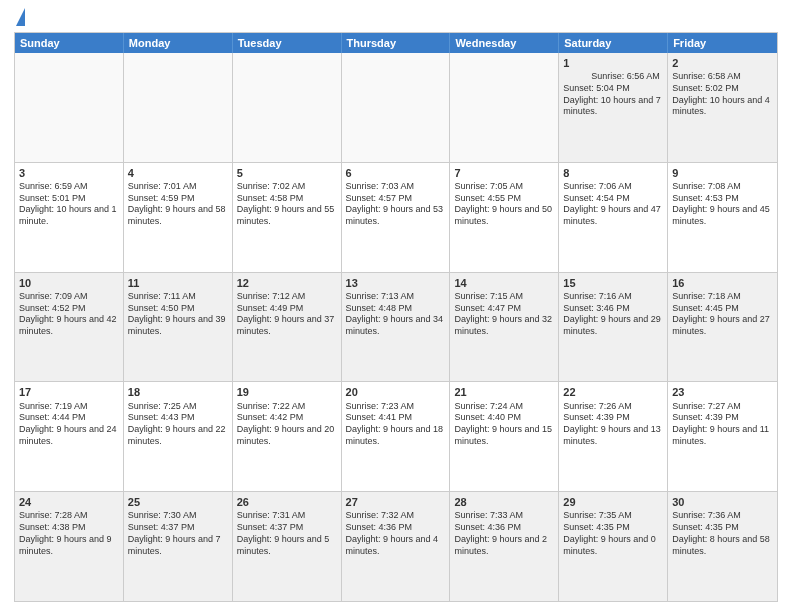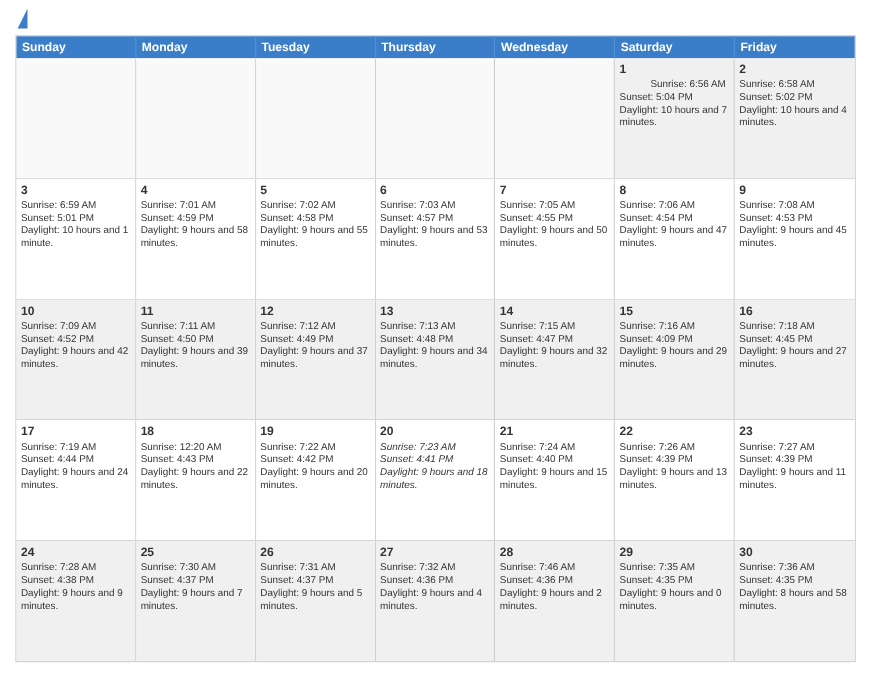--- a/index.html
+++ b/index.html
@@ -190,37 +190,37 @@
           <div class="cal-cell shaded"><span class="day-num">12</span><span style="white-space: pre-line;">Sunrise: 7:12 AM
 Sunset: 4:49 PM
 Daylight: 9 hours and 37 minutes.</span></div>
           <div class="cal-cell shaded"><span class="day-num">13</span><span style="white-space: pre-line; text-align: center;">Sunrise: 7:13 AM
 Sunset: 4:48 PM
 Daylight: 9 hours and 34 minutes.</span></div>
           <div class="cal-cell shaded"><span class="day-num">14</span><span style="white-space: pre-line;">Sunrise: 7:15 AM
 Sunset: 4:47 PM
 Daylight: 9 hours and 32 minutes.</span></div>
           <div class="cal-cell shaded"><span class="day-num">15</span><span style="white-space: pre-line;">Sunrise: 7:16 AM
-Sunset: 4:09 PM
+Sunset: 3:46 PM
 Daylight: 9 hours and 29 minutes.</span></div>
           <div class="cal-cell shaded"><span class="day-num">16</span><span style="white-space: pre-line;">Sunrise: 7:18 AM
 Sunset: 4:45 PM
 Daylight: 9 hours and 27 minutes.</span></div>
         </div>
         <div class="cal-row">
           <div class="cal-cell"><span class="day-num">17</span><span style="white-space: pre-line;">Sunrise: 7:19 AM
 Sunset: 4:44 PM
 Daylight: 9 hours and 24 minutes.</span></div>
-          <div class="cal-cell"><span class="day-num">18</span><span style="white-space: pre-line;">Sunrise: 12:20 AM
+          <div class="cal-cell"><span class="day-num">18</span><span style="white-space: pre-line;">Sunrise: 7:25 AM
 Sunset: 4:43 PM
 Daylight: 9 hours and 22 minutes.</span></div>
           <div class="cal-cell"><span class="day-num">19</span><span style="white-space: pre-line;">Sunrise: 7:22 AM
 Sunset: 4:42 PM
 Daylight: 9 hours and 20 minutes.</span></div>
-          <div class="cal-cell"><span class="day-num">20</span><span style="white-space: pre-line; font-style: italic;">Sunrise: 7:23 AM
+          <div class="cal-cell"><span class="day-num">20</span><span style="white-space: pre-line;">Sunrise: 7:23 AM
 Sunset: 4:41 PM
 Daylight: 9 hours and 18 minutes.</span></div>
           <div class="cal-cell"><span class="day-num">21</span><span style="white-space: pre-line;">Sunrise: 7:24 AM
 Sunset: 4:40 PM
 Daylight: 9 hours and 15 minutes.</span></div>
           <div class="cal-cell"><span class="day-num">22</span><span style="white-space: pre-line;">Sunrise: 7:26 AM
 Sunset: 4:39 PM
 Daylight: 9 hours and 13 minutes.</span></div>
           <div class="cal-cell"><span class="day-num">23</span><span style="white-space: pre-line;">Sunrise: 7:27 AM
 Sunset: 4:39 PM
@@ -232,21 +232,21 @@
 Daylight: 9 hours and 9 minutes.</span></div>
           <div class="cal-cell shaded"><span class="day-num">25</span><span style="white-space: pre-line; margin-top: 48px;">Sunrise: 7:30 AM
 Sunset: 4:37 PM
 Daylight: 9 hours and 7 minutes.</span></div>
           <div class="cal-cell shaded"><span class="day-num">26</span><span style="white-space: pre-line;">Sunrise: 7:31 AM
 Sunset: 4:37 PM
 Daylight: 9 hours and 5 minutes.</span></div>
           <div class="cal-cell shaded"><span class="day-num">27</span><span style="white-space: pre-line;">Sunrise: 7:32 AM
 Sunset: 4:36 PM
 Daylight: 9 hours and 4 minutes.</span></div>
-          <div class="cal-cell shaded"><span class="day-num">28</span><span style="white-space: pre-line;">Sunrise: 7:46 AM
+          <div class="cal-cell shaded"><span class="day-num">28</span><span style="white-space: pre-line;">Sunrise: 7:33 AM
 Sunset: 4:36 PM
 Daylight: 9 hours and 2 minutes.</span></div>
           <div class="cal-cell shaded"><span class="day-num">29</span><span style="white-space: pre-line;">Sunrise: 7:35 AM
 Sunset: 4:35 PM
 Daylight: 9 hours and 0 minutes.</span></div>
           <div class="cal-cell shaded"><span class="day-num">30</span><span style="white-space: pre-line;">Sunrise: 7:36 AM
 Sunset: 4:35 PM
 Daylight: 8 hours and 58 minutes.</span></div>
         </div>
       </div>

